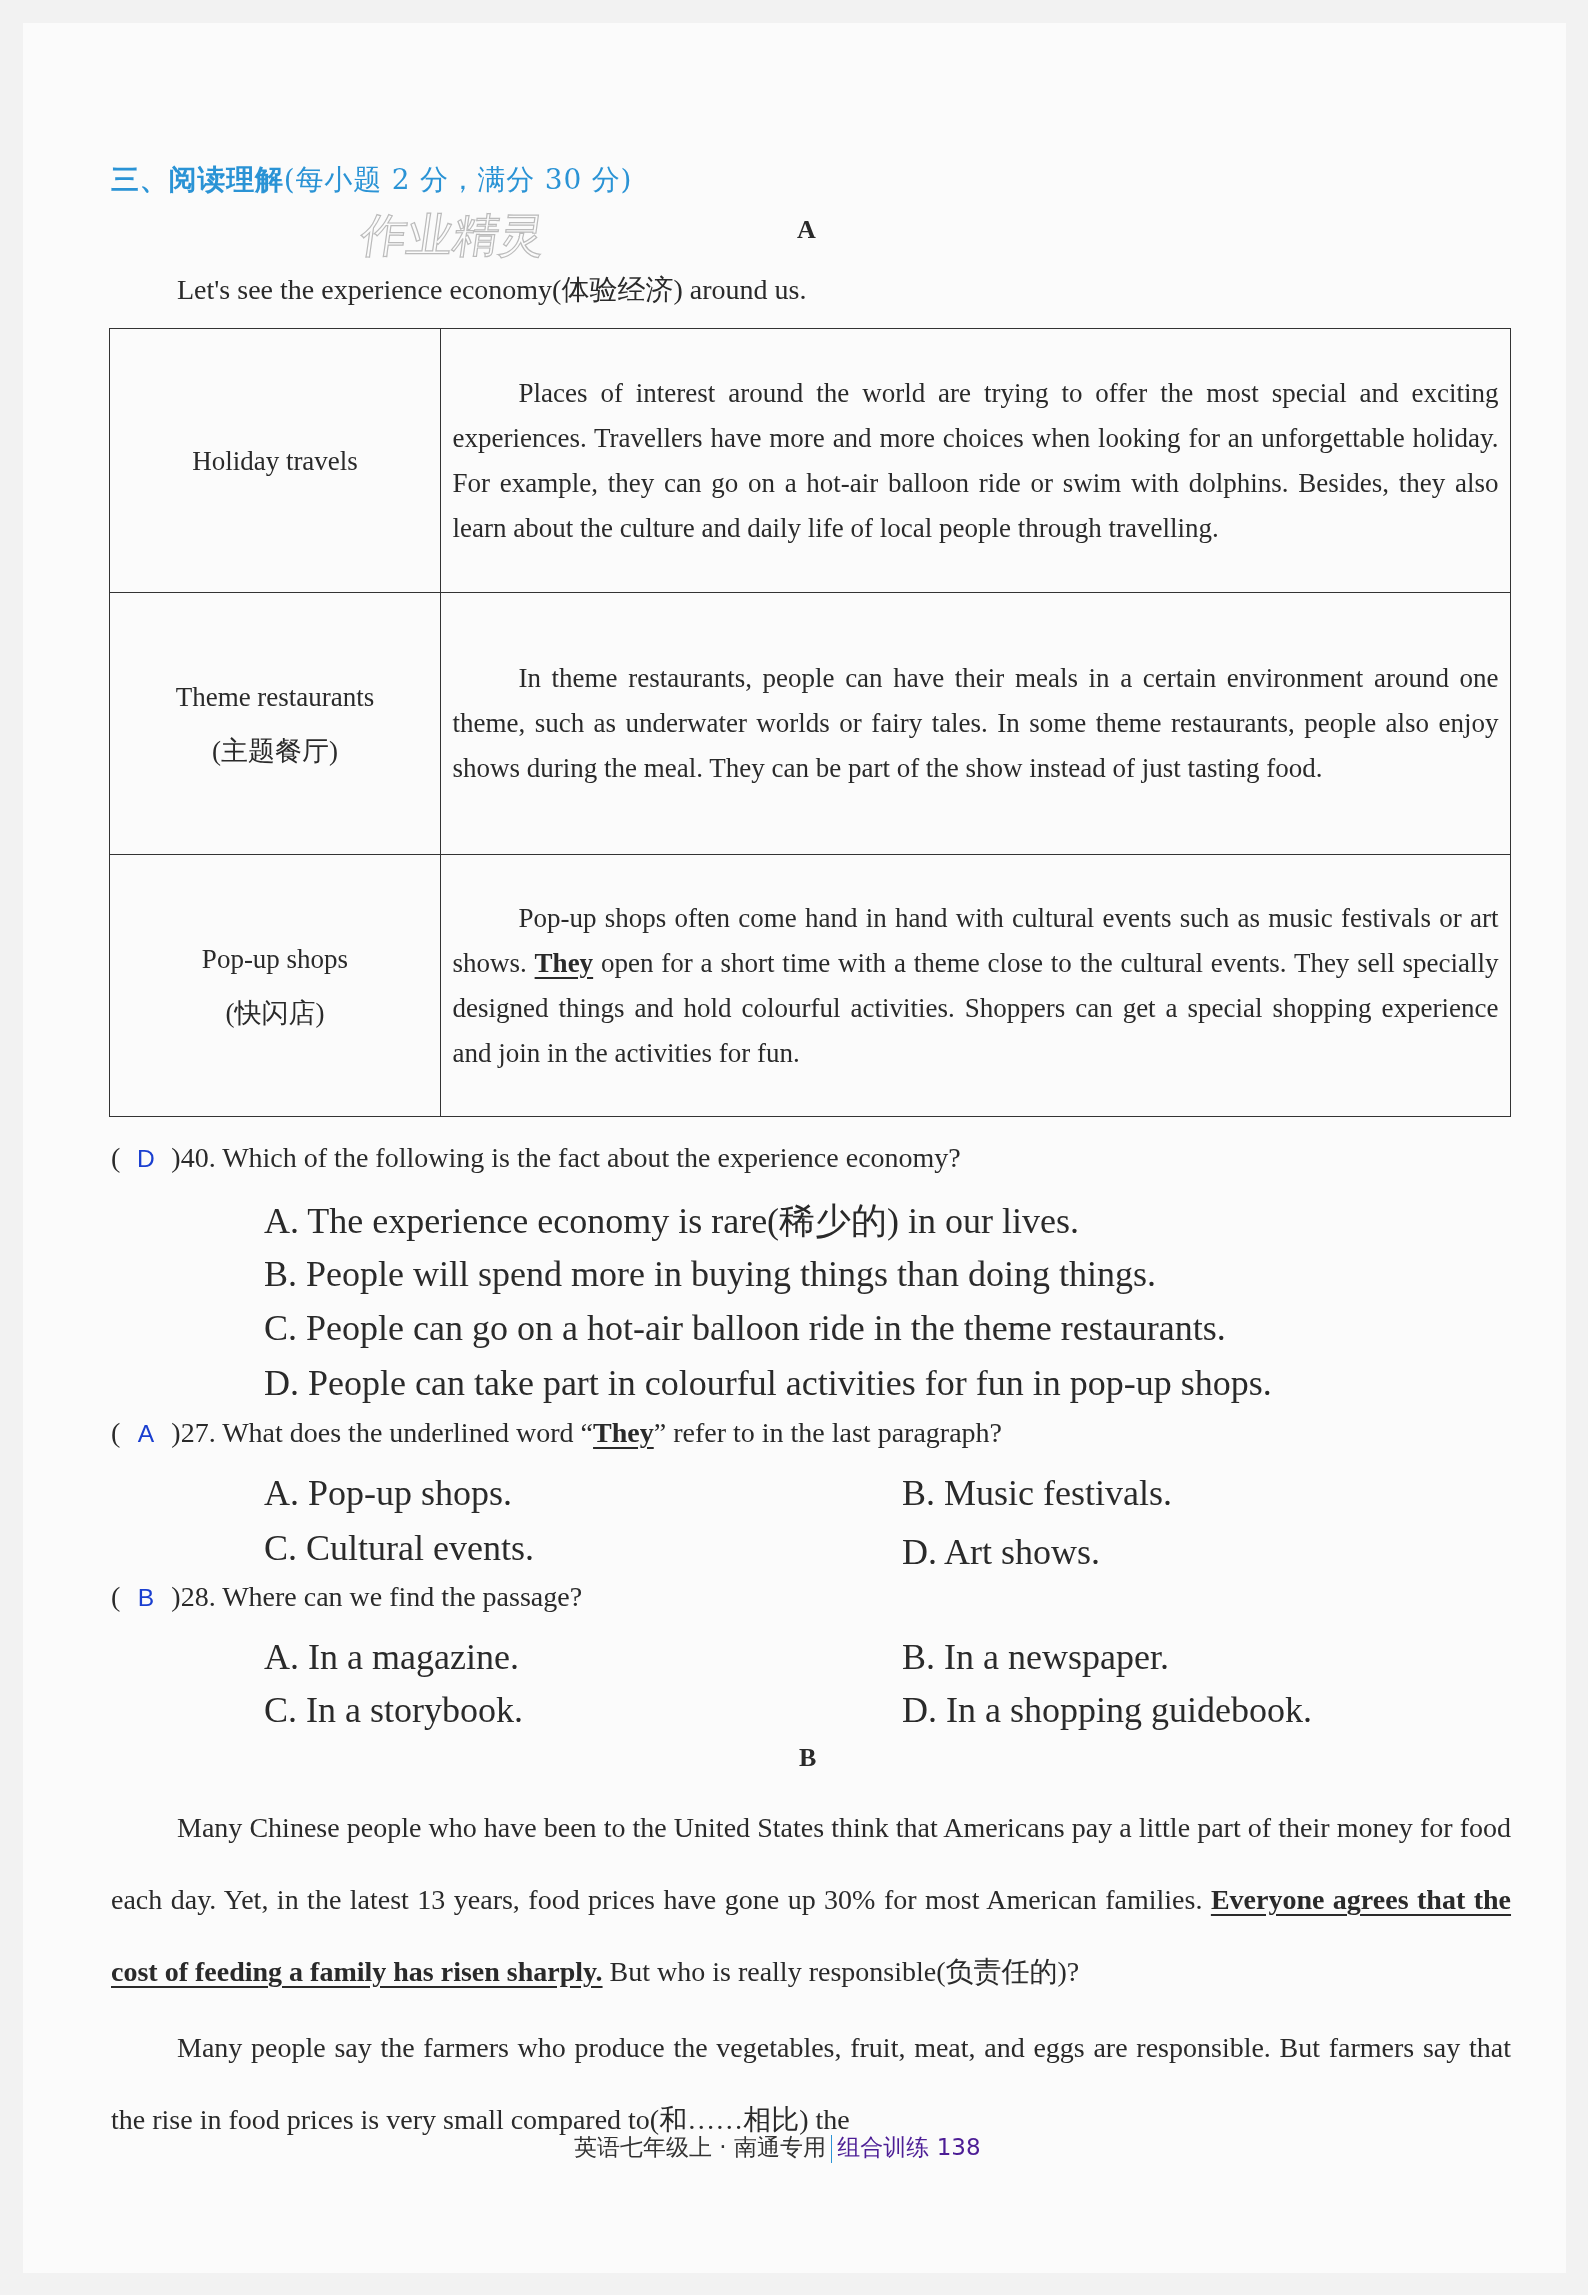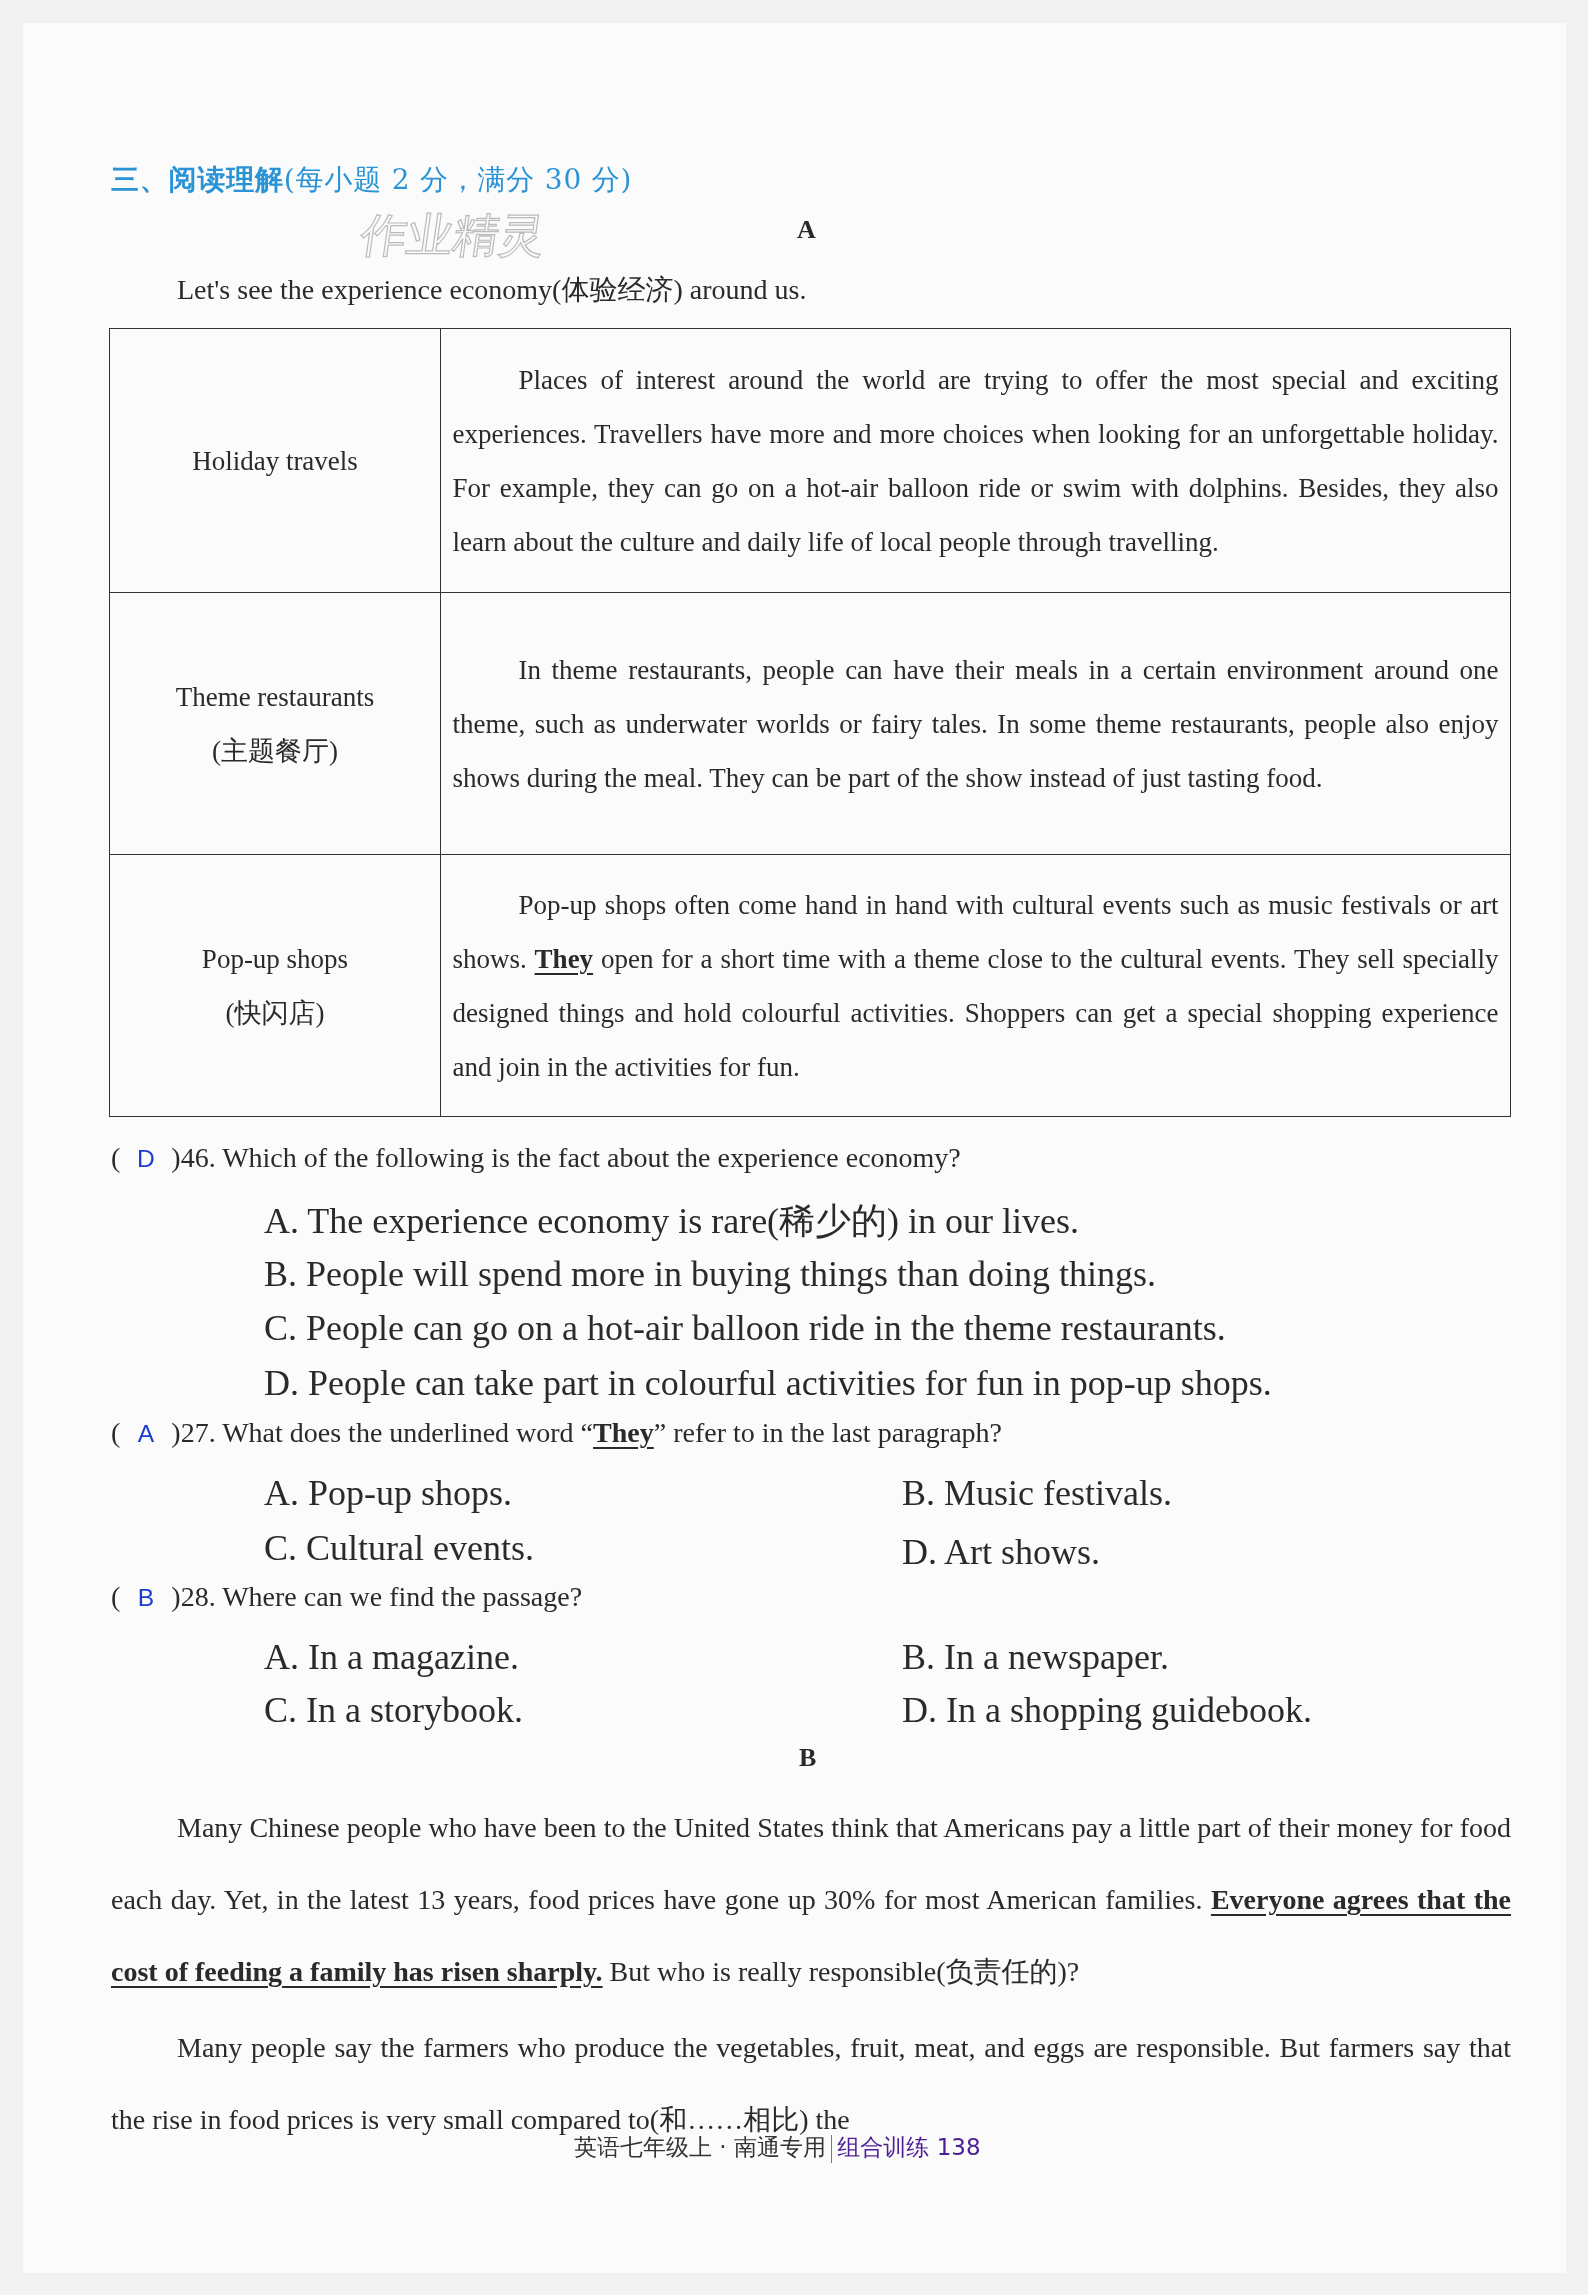--- a/index.html
+++ b/index.html
@@ -9,21 +9,21 @@
   }
   .page { position:absolute; left:23px; top:23px; width:1543px; height:2250px; background:#fbfbfb; }
   .abs { position:absolute; }
   .heading { left:111px; top:161px; font-size:28px; color:#2a93d5; font-family:"DejaVu Sans","Liberation Sans",sans-serif; font-weight:bold; letter-spacing:0.8px; }
   .heading .sub { font-weight:normal; font-family:"DejaVu Serif",serif; }
   .sec-label { font-weight:bold; font-size:26px; font-family:"Liberation Serif",serif; }
   .intro { left:177px; top:271px; font-size:28px; font-family:"Liberation Serif",serif; }
   .tbl { position:absolute; left:109px; top:328px; width:1402px; border-collapse:collapse; font-family:"Liberation Serif",serif; font-size:27px; }
   .tbl td { border:1.6px solid #333; vertical-align:middle; }
   .tbl td.cat { width:328px; text-align:center; line-height:54px; }
-  .tbl td.desc { padding:6.6px 11.5px 6.6px 11.5px; text-align:justify; line-height:54px;margin-top:23px; }
+  .tbl td.desc { padding:6.6px 11.5px 6.6px 11.5px; text-align:justify; line-height:45px;margin-top:23px; }
   .indent { display:inline-block; width:66px; }
   .q { font-family:"Liberation Serif",serif; font-size:28px; }
   .ans { color:#1a3fd0; display:inline-block; width:51px; text-align:center; font-family:"Liberation Sans",sans-serif; font-size:24.6px; }
   .opt { font-family:"Liberation Serif",serif; font-size:36px; }
   .u { text-decoration:underline; text-underline-offset:4.9px; font-weight:bold; }
   .para { left:111px; width:1400px; font-family:"Liberation Serif",serif; font-size:28px; line-height:72px; text-align:justify; }
   .footer { left:574px; top:2132px; font-size:23px; font-family:"DejaVu Sans","Liberation Sans",sans-serif; color:#333; }
   .footer .sep { display:inline-block; width:1.6px; height:28px; background:#2a93d5; vertical-align:middle; margin:0 4.9px; }
   .footer .blue { color:#4c1d95; }
   .watermark { font-family:"DejaVu Sans",sans-serif; font-size:46px; color:transparent; -webkit-text-stroke:1.2px #bbb; transform:skewX(-8deg); }
@@ -62,21 +62,21 @@
     <td class="cat">
       <div>Pop-up shops</div>
       <div>(快闪店)</div>
     </td>
     <td class="desc"><span class="indent"></span><span>Pop-up shops often come hand in hand with cultural events such as music festivals or art shows. </span><span class="u">They</span><span> open for a short time with a theme close to the cultural events. They sell specially designed things and hold colourful activities. Shoppers can get a special shopping experience and join in the activities for fun.</span></td>
   </tr>
 </tbody>
   </table>
 
 <div class="abs q" style="left:111px;top:1142px;">
-  (<span class="ans">D</span>)<span>46.</span> <span>Which of the following is the fact about the experience economy?</span>
+  (<span class="ans">D</span>)<span>40.</span> <span>Which of the following is the fact about the experience economy?</span>
 </div>
 <div class="abs opt" style="left:264px;top:1197px;">A. The experience economy is rare(稀少的) in our lives.</div>
 <div class="abs opt" style="left:264px;top:1253px;">B. People will spend more in buying things than doing things.</div>
 <div class="abs opt" style="left:264px;top:1307px;">C. People can go on a hot-air balloon ride in the theme restaurants.</div>
 <div class="abs opt" style="left:264px;top:1362px;text-align:right;">D. People can take part in colourful activities for fun in pop-up shops.</div>
 
 <div class="abs q" style="left:111px;top:1417px;">
   (<span class="ans">A</span>)<span>27.</span> <span>What does the underlined word “</span><span class="u">They</span><span>” refer to in the last paragraph?</span>
 </div>
 <div class="abs opt" style="left:264px;top:1472px;text-align:right;">A. Pop-up shops.</div>

